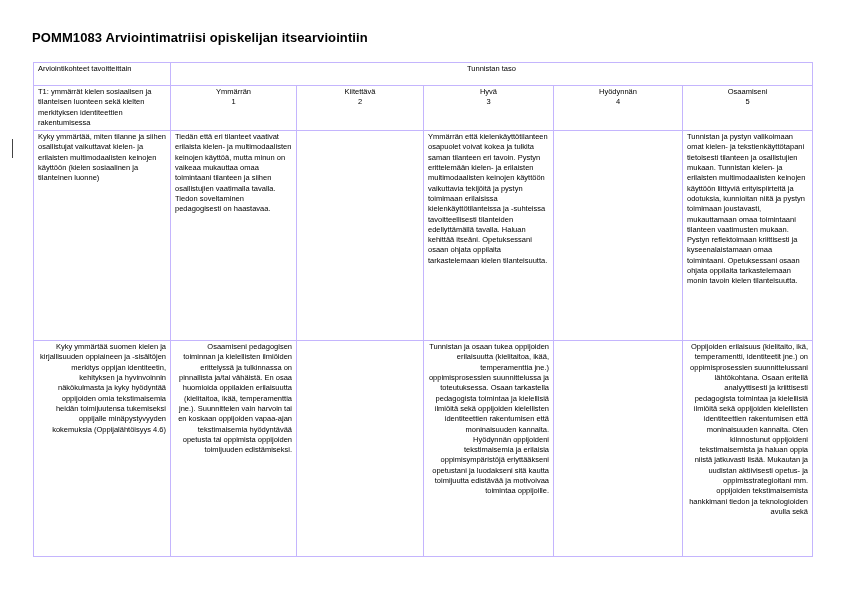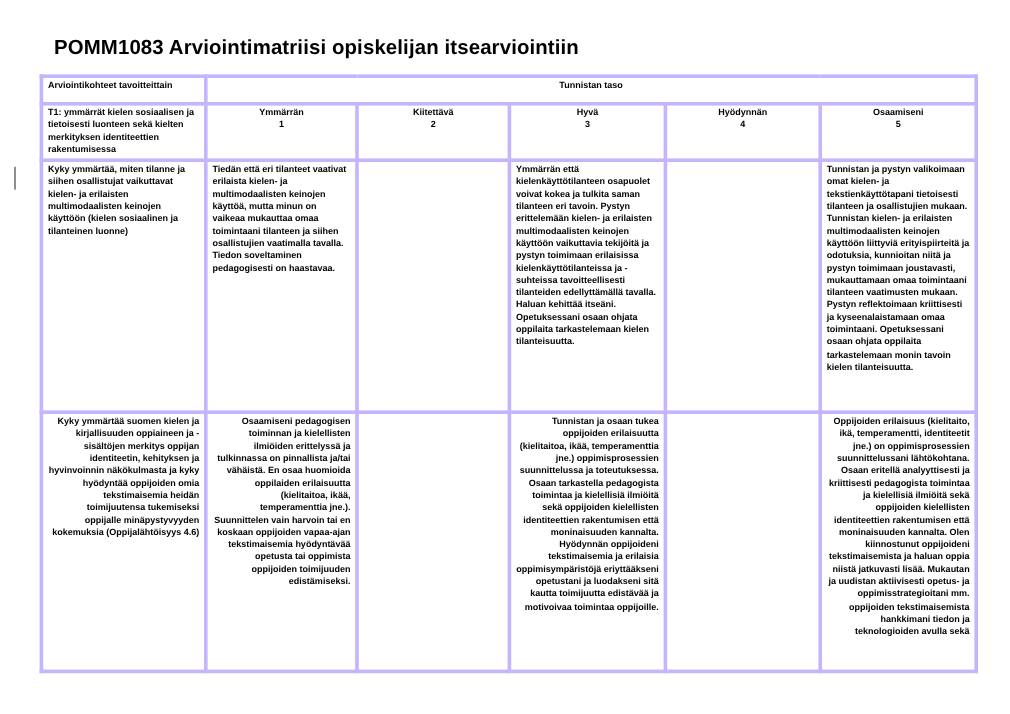--- a/index.html
+++ b/index.html
@@ -11,23 +11,23 @@
   }
   .page {
     position: relative;
     width: 842px;
     height: 595px;
     background: #ffffff;
     overflow: hidden;
   }
   .doc-title {
     position: absolute;
-    left: 45px;
+    left: 32px;
     top: 30px;
-    font-size: 17px;
+    font-size: 13px;
     font-weight: bold;
     letter-spacing: 0.1px;
     white-space: nowrap;
   }
   .change-bar {
     position: absolute;
     left: 12px;
     top: 139px;
     width: 1px;
     height: 19px;
@@ -35,26 +35,26 @@
   }
   table.rubric {
     position: absolute;
     left: 33px;
     top: 62px;
     width: 779px;
     border-collapse: collapse;
     table-layout: fixed;
   }
   table.rubric td {
-    border: 3px solid #c4b5fd;
+    border: 1px solid #c4b5fd;
     vertical-align: top;
     padding: 1px 4px 2px 4px;
     font-size: 7.5px;
     line-height: 10.3px;
-    font-weight: bold;
+    font-weight: normal;
     word-wrap: break-word;
   }
   tr.hdr1 { height: 23px; }
   tr.hdr2 { height: 43px; }
   tr.body-row-1 { height: 210px; }
   tr.body-row-2 { height: 216px; text-align: right; }
   td.center { text-align: center; }
   .lvl-num { text-align: center; }
 </style>
 </head>
@@ -74,21 +74,21 @@
       <col style="width:130px">
       <col style="width:129px">
       <col style="width:130px">
     </colgroup>
     <tbody>
       <tr class="hdr1">
         <td>Arviointikohteet tavoitteittain</td>
         <td colspan="5" class="center">Tunnistan taso</td>
       </tr>
       <tr class="hdr2">
-        <td>T1: ymmärrät kielen sosiaalisen ja tietoisesti luonteen sekä kielten merkityksen identiteettien rakentumisessa</td>
+        <td>T1: ymmärrät kielen sosiaalisen ja tilanteisen luonteen sekä kielten merkityksen identiteettien rakentumisessa</td>
         <td class="center">
           <div>Ymmärrän</div>
           <div class="lvl-num">1</div>
         </td>
         <td class="center">
           <div>Kiitettävä</div>
           <div class="lvl-num">2</div>
         </td>
         <td class="center">
           <div>Hyvä</div>

